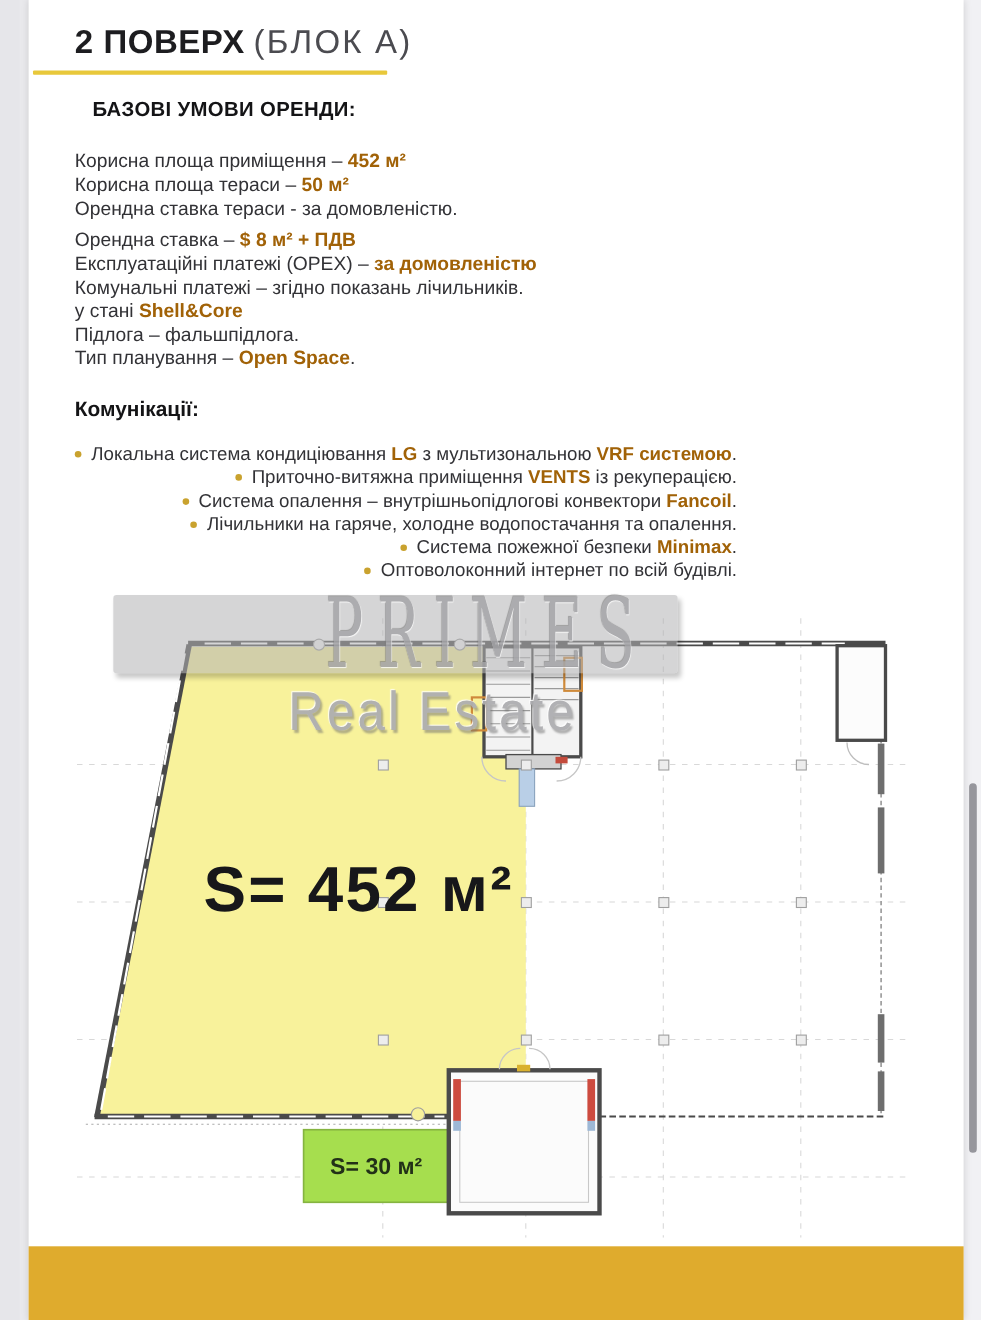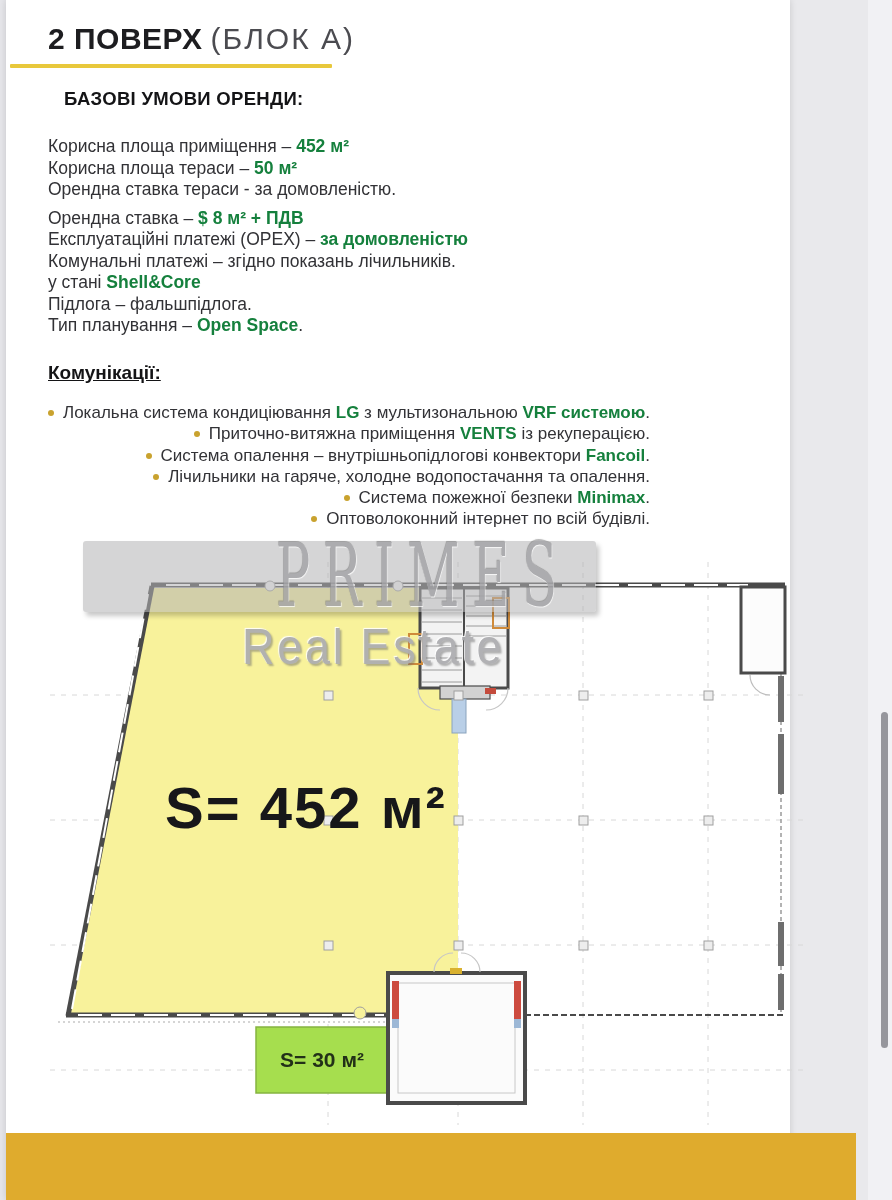--- a/index.html
+++ b/index.html
@@ -5,40 +5,40 @@
   html,body { margin:0; padding:0; }
   body {
     width:892px; height:1200px; position:relative; overflow:hidden;
     background:#e9e9ec;
     font-family:"Liberation Sans", sans-serif;
   }
   .gutter-left  { position:absolute; left:0; top:0; width:18px; height:1200px; background:#e6e6ea; }
   .gutter-right { position:absolute; right:0; top:0; width:24px; height:1200px; background:#f1f1f4; }
 
   .page {
-    position:absolute; left:6px; top:0; width:784px; height:1200px;
+    position:absolute; left:26px; top:0; width:850px; height:1200px;
     background:#ffffff; box-shadow:0 0 7px rgba(0,0,0,.14);
   }
 
   
   .header { position:absolute; left:42px; top:22px; font-size:30px; white-space:nowrap; }
   .header .floor { font-weight:bold; color:#1d1d20; letter-spacing:.5px; }
   .header .block { font-weight:400; color:#4b4b50; margin-left:8px; letter-spacing:2px; }
   .rule { position:absolute; left:4px; top:64px; width:322px; height:4px;
           background:var(--underline-yellow,#e8c83b); border-radius:1px; }
 
   
   .terms-heading { position:absolute; left:42px; top:88px; font-size:18.5px; font-weight:bold; color:#141416; letter-spacing:.3px;margin-left:16px; }
   .terms { position:absolute; left:42px; top:136px; font-size:17.5px; line-height:21.5px; color:#323236; }
   .rich-line { white-space:nowrap; }
   .rich-line.gap { margin-top:7px; }
-  .b { font-weight:bold; color:#15803d; }
-
-  
-  .comm-heading { position:absolute; left:42px; top:362px; font-size:19px; font-weight:bold; color:#141416;text-decoration:underline; }
+  .b { font-weight:bold; color:#a16207; }
+
+  
+  .comm-heading { position:absolute; left:42px; top:362px; font-size:19px; font-weight:bold; color:#141416; }
   .bullets { position:absolute; left:42px; top:402px; font-size:17px; line-height:21.3px; color:#323236;text-align:right; }
   .bullets .rich-line::before {
     content:""; display:inline-block; width:6px; height:6px; border-radius:50%;
     background:var(--bullet-gold,#c9a22e); margin-right:9px; vertical-align:2px;
   }
 
   
   .plan { position:absolute; left:0; top:528px; }
 
   

